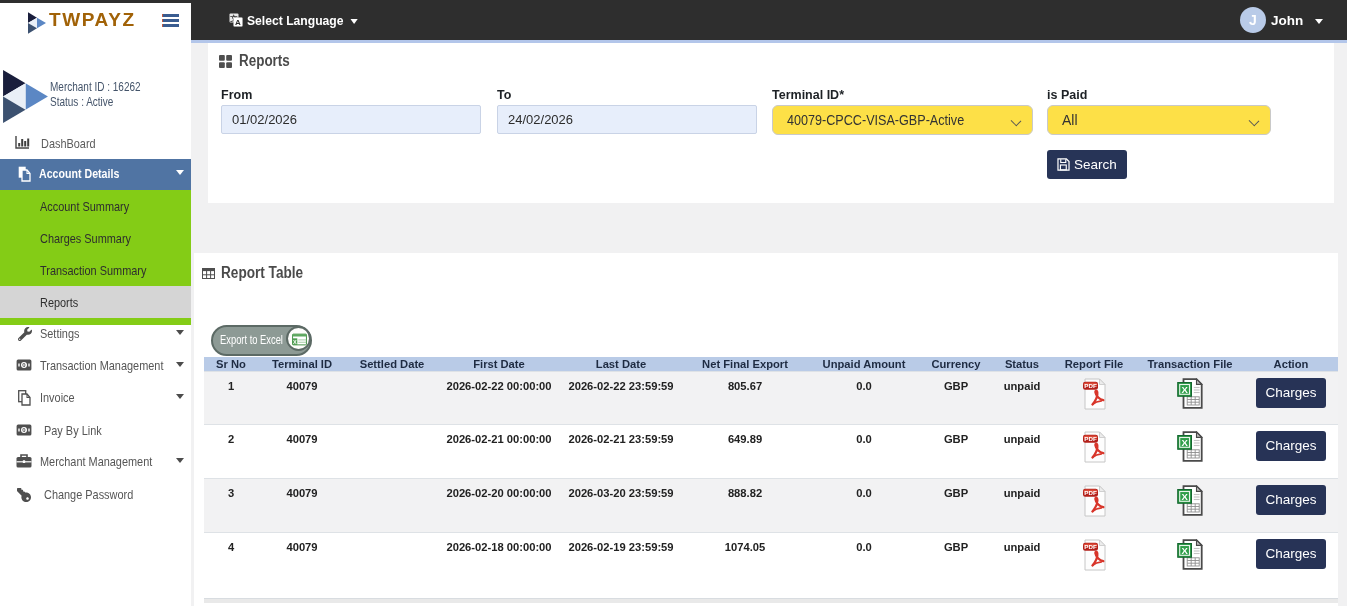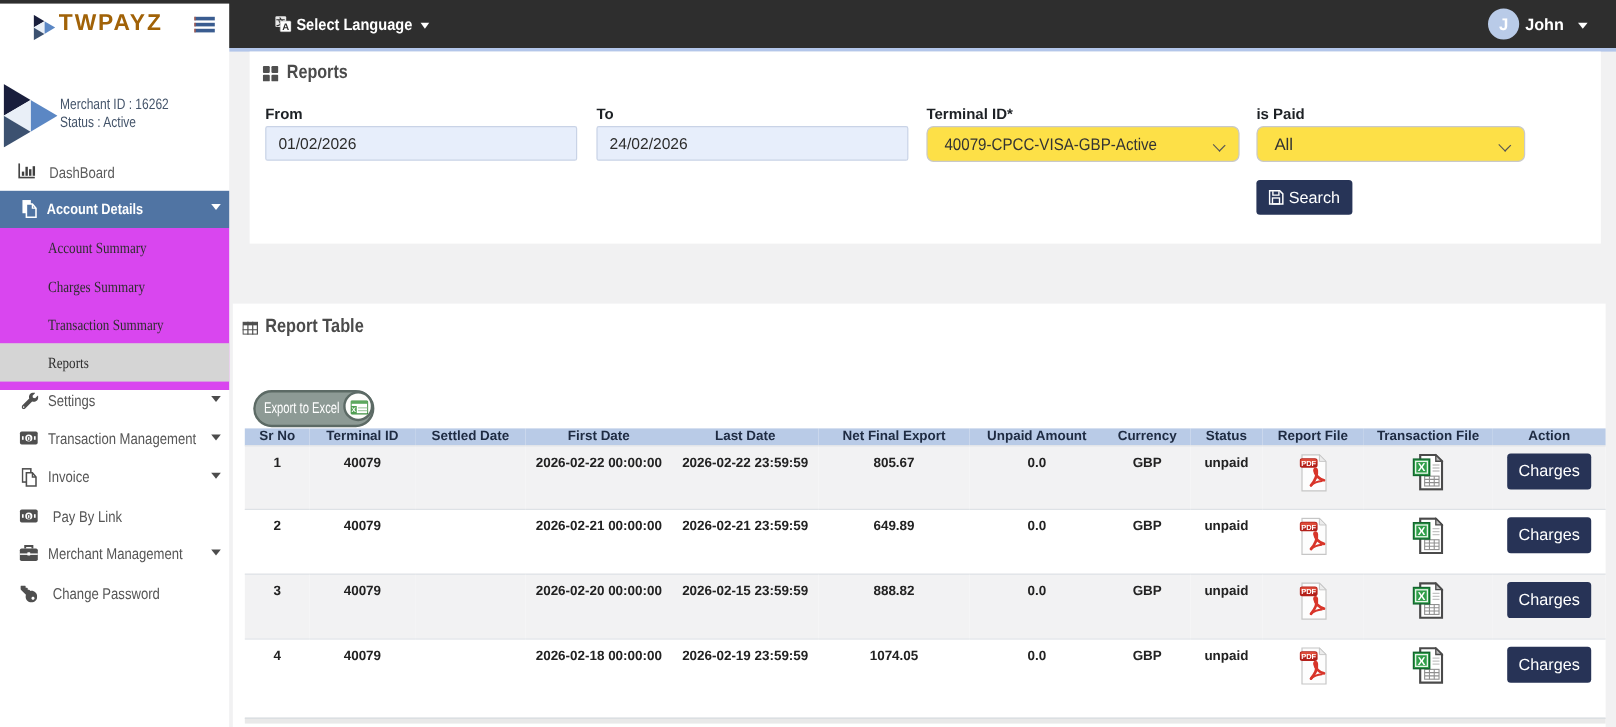--- a/index.html
+++ b/index.html
@@ -28,21 +28,21 @@
   #merch-l1 { left:50px; top:80px; font-size:12.5px; color:#44546a; transform:scaleX(0.8); transform-origin:left; }
   #merch-l2 { left:50px; top:95px; font-size:12.5px; color:#44546a; transform:scaleX(0.8); transform-origin:left; }
 
   .mi-text { font-size:13px; color:#5c5c5c; transform:scaleX(0.84); transform-origin:left; }
   #dash-text { left:41px; top:136px; }
 
   #acct-bar { left:0; top:159px; width:191px; height:31px; background:#5074a3; }
   #acct-text { left:39px; top:167px; font-size:12.5px; font-weight:bold; color:#fff; transform:scaleX(0.85); transform-origin:left; }
   #acct-caret { left:176px; top:170px; border-left:4.5px solid transparent; border-right:4.5px solid transparent; border-top:5.5px solid #fff; width:0; height:0; }
 
-  #submenu { left:0; top:190px; width:191px; height:135px; background:#d946ef;font-family:Liberation Serif, serif; }
+  #submenu { left:0; top:190px; width:191px; height:135px; background:#84cc16; }
   .sub-item { position:absolute; left:40px; font-size:13px; color:#2e2e2e; transform:scaleX(0.84); transform-origin:left; }
   #sub-reports-bg { left:0; top:96px; width:191px; height:32px; background:#d5d5d5; }
 
   .low-item { position:absolute; left:40px; font-size:13px; color:#565656; transform:scaleX(0.84); transform-origin:left; }
 
   
   #card1 { left:208px; top:43px; width:1126px; height:160px; background:#fff; }
   #c1-title { left:239px; top:52px; font-size:16px; font-weight:bold; color:#4b4b4b; transform:scaleX(0.84); transform-origin:left; }
   .flabel { position:absolute; top:88px; font-size:12.5px; font-weight:bold; color:#1d2125; }
   .finput { position:absolute; top:105px; width:260px; height:29px; background:#e7eefb; border:1px solid #c9d3e6; border-radius:2px; font-size:13px; color:#2c2c2c; line-height:27px; padding-left:10px; }
@@ -324,21 +324,21 @@
         <td><svg width="26" height="31" viewBox="0 0 26 31" style="margin-top:-2px">
             <use href="#xl-ic"></use>
           </svg></td>
         <td><span class="chg-btn">Charges</span></td>
   </tr>
   <tr class="odd">
     <td>3</td>
         <td>40079</td>
         <td></td>
         <td>2026-02-20 00:00:00</td>
-        <td>2026-02-15 23:59:59</td>
+        <td>2026-03-20 23:59:59</td>
     <td>888.82</td>
         <td>0.0</td>
         <td>GBP</td>
         <td>unpaid</td>
     <td><svg width="23" height="32" viewBox="0 0 23 32" style="margin-top:-2px">
             <use href="#pdf-ic"></use>
           </svg></td>
         <td><svg width="26" height="31" viewBox="0 0 26 31" style="margin-top:-2px">
             <use href="#xl-ic"></use>
           </svg></td>

